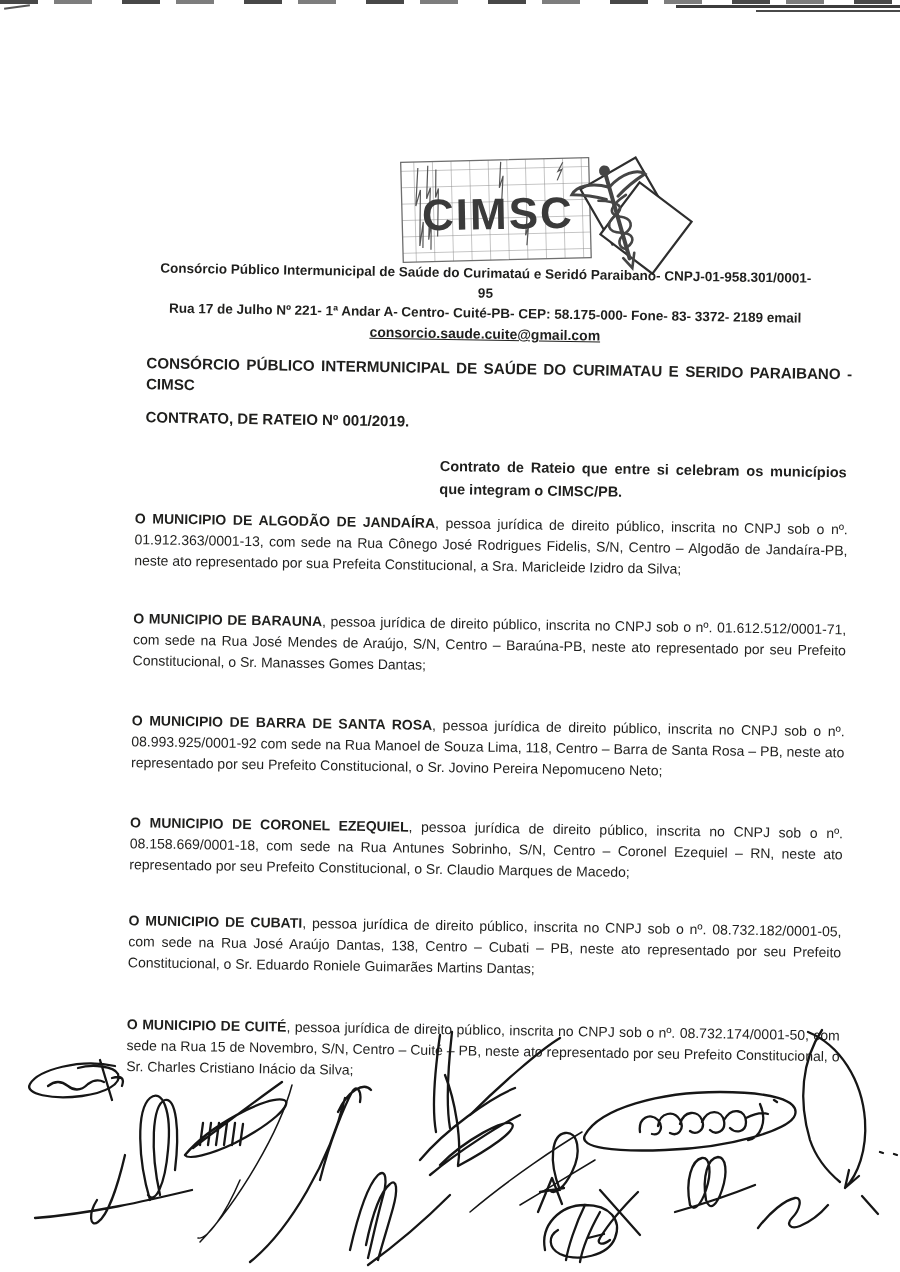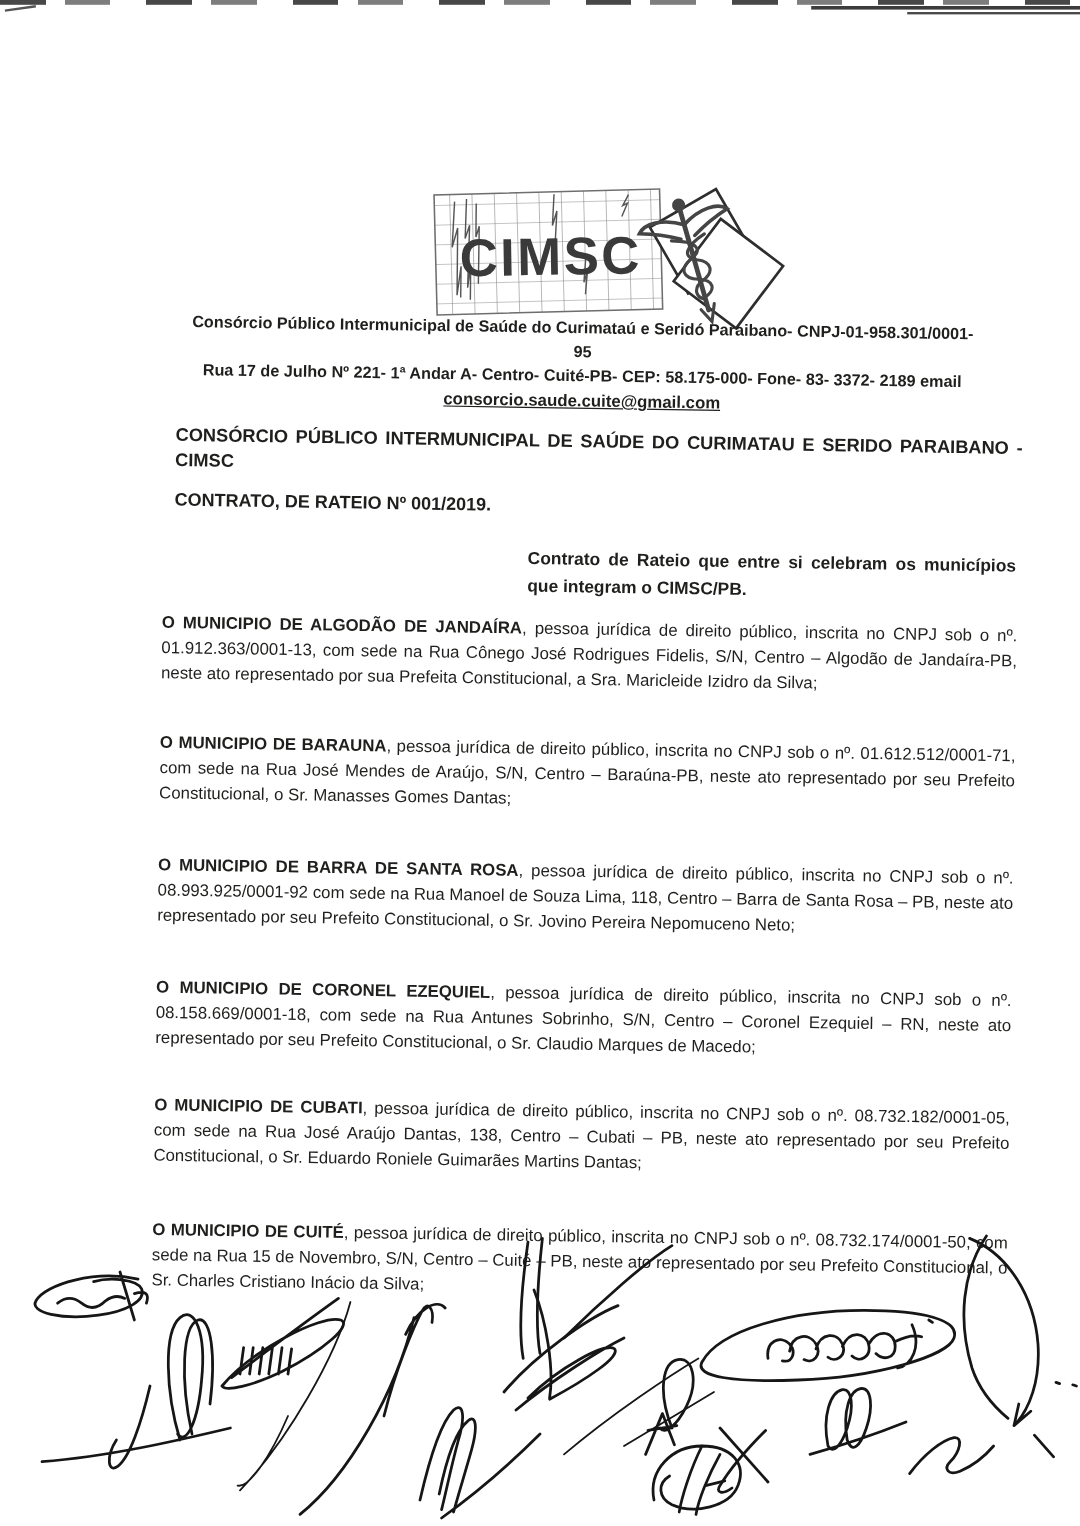--- a/index.html
+++ b/index.html
@@ -11,21 +11,21 @@
   
   .scan1{position:absolute;top:0;left:0;width:900px;height:4px;
     background:repeating-linear-gradient(90deg,
       rgba(40,40,40,.85) 0 38px, rgba(0,0,0,0) 38px 54px,
       rgba(70,70,70,.7) 54px 92px, rgba(0,0,0,0) 92px 122px);}
   .scan2{position:absolute;top:5px;left:676px;width:224px;height:3px;background:#3c3c3c;}
   .scan3{position:absolute;top:10px;left:756px;width:144px;height:2px;background:#4a4a4a;}
   .scan4{position:absolute;top:6px;left:4px;width:26px;height:2px;background:#555;transform:rotate(-8deg);}
 
   
-  .logo-wrap{position:absolute;left:357px;top:152px;width:300px;height:125px;}
+  .logo-wrap{position:absolute;left:396px;top:152px;width:300px;height:125px;}
   .logo-svg{width:100%;height:100%;}
   .logo-svg text{font-family:"Liberation Sans", sans-serif;font-weight:bold;letter-spacing:2px;}
 
   
   .doc{position:absolute;inset:0;transform:rotate(0.9deg);transform-origin:0 0;}
 
   .h-line{position:absolute;left:130px;width:720px;text-align:center;
     font-weight:bold;font-size:13.5px;white-space:nowrap;}
   .h-org{top:258px;}
   .h-95{top:278px;}

